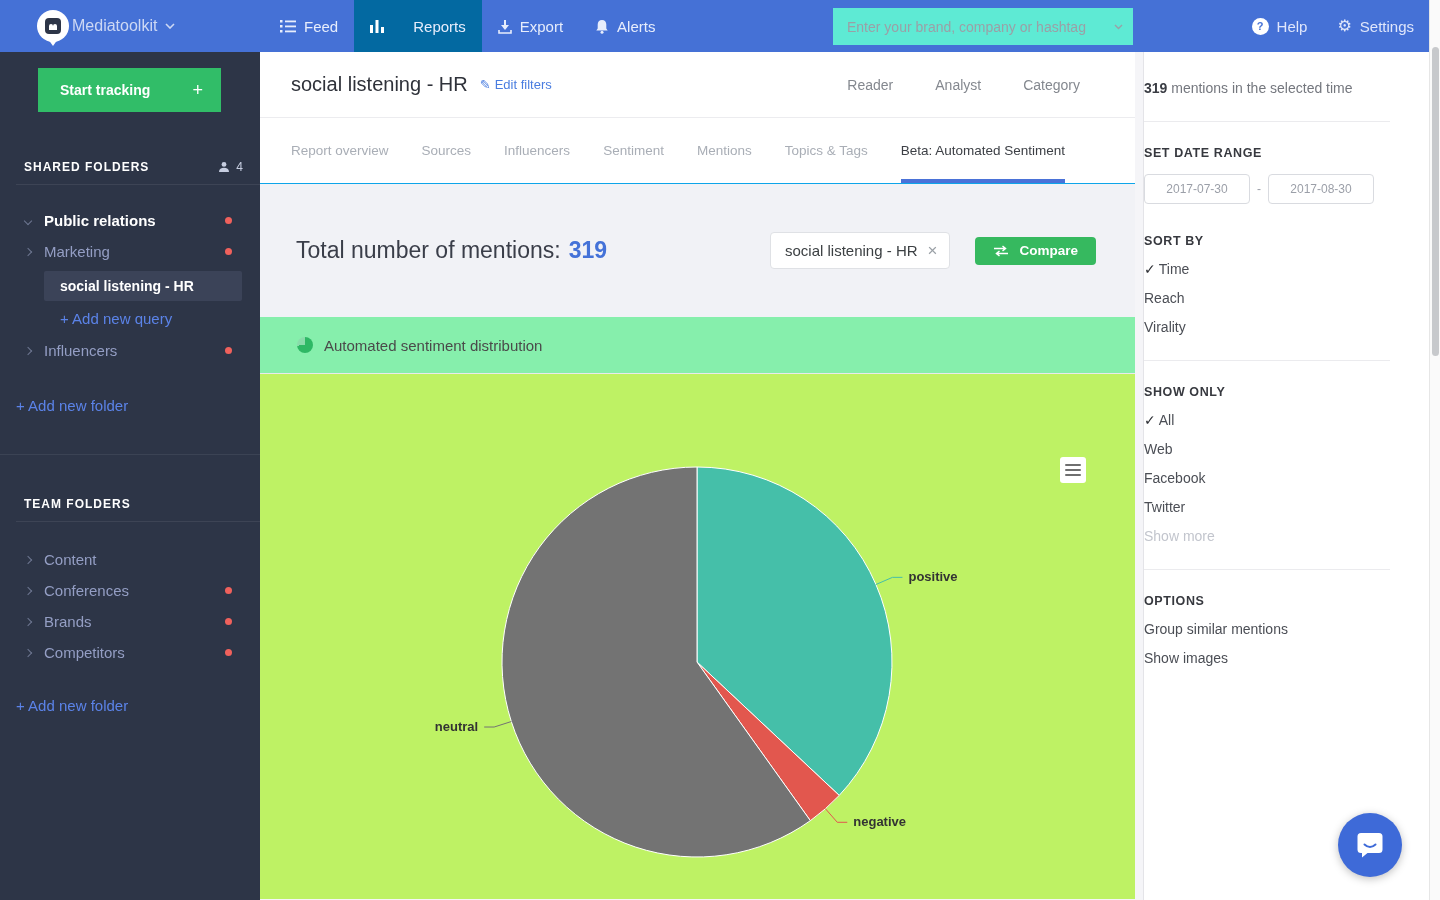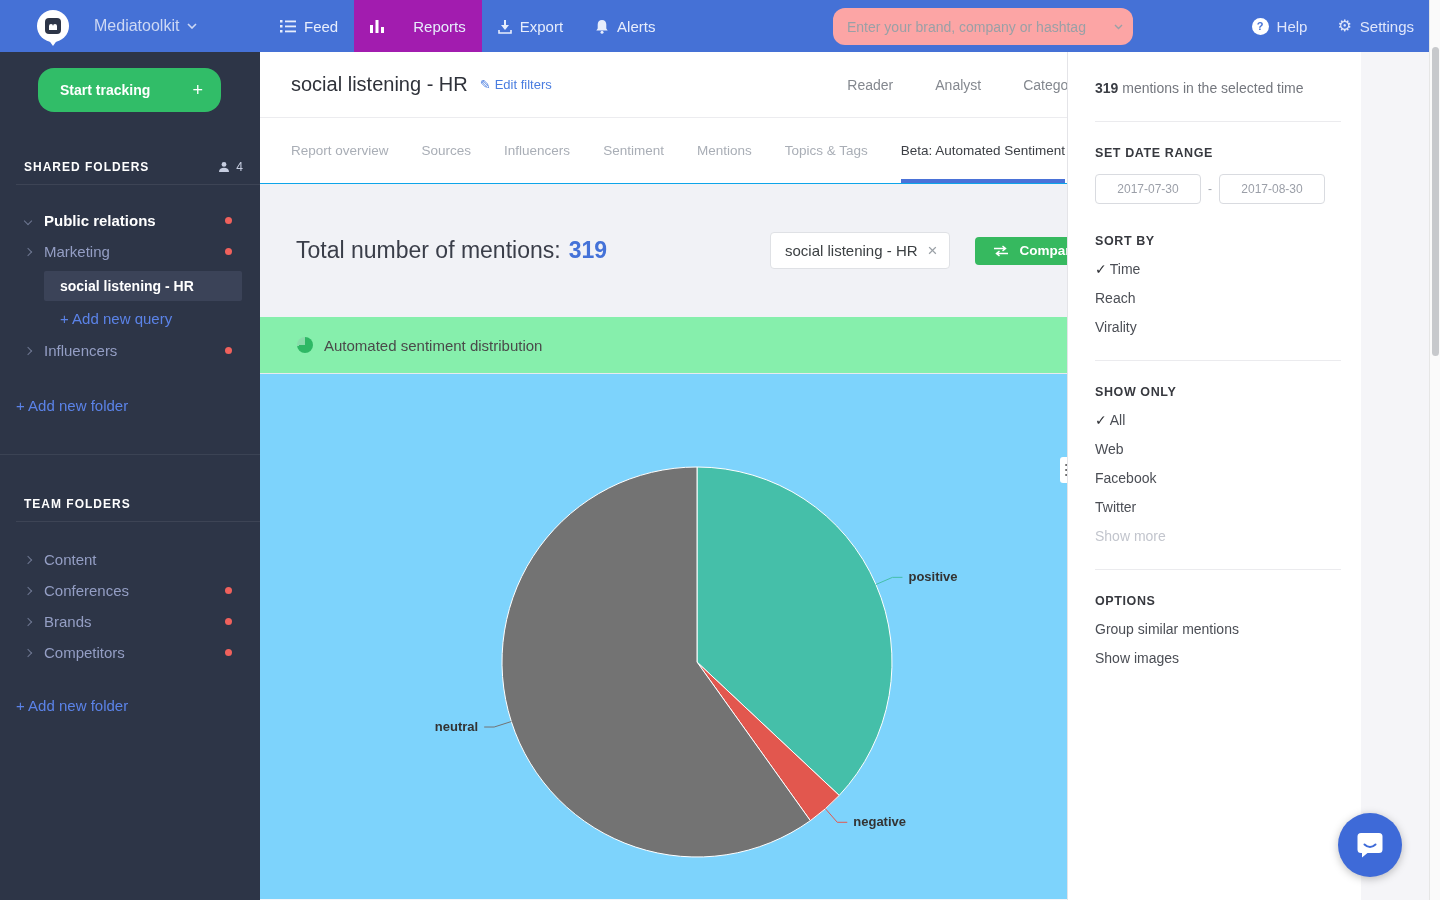--- a/index.html
+++ b/index.html
@@ -1,37 +1,37 @@
 <!DOCTYPE html>
 <html><head>
 <meta charset="utf-8">
 <style>
   * { margin:0; padding:0; box-sizing:border-box; }
   html,body { width:1440px; height:900px; overflow:hidden; font-family:"Liberation Sans","DejaVu Sans",sans-serif; background:#f5f5f8; }
 
   
   .topbar { position:absolute; left:0; top:0; width:1440px; height:52px; background:#4571d6; z-index:5; }
-  .brand-group { position:absolute; left:36px; top:0; height:51px; display:flex; align-items:center; gap:24px; }
+  .brand-group { position:absolute; left:36px; top:0; height:51px; display:flex; align-items:center; gap:2px; }
   .logo { width:34px; height:34px; position:relative; }
   .brand-name { color:#cdd8f4; font-size:16px; display:flex; align-items:center; gap:8px; }
   .topnav { position:absolute; left:264px; top:0; height:52px; display:flex; align-items:stretch; }
   .topnav-item { display:flex; align-items:center; gap:8px; padding:0 16px; color:#e7edfc; font-size:15px; cursor:pointer; }
-  .topnav-item.active { background:#a21caf;gap:28px; }
-  .search-wrap { position:absolute; left:833px; top:8px; width:300px; height:37px; background:#fca5a5; border-radius:12px; display:flex; align-items:center; }
+  .topnav-item.active { background:#0369a1;gap:28px; }
+  .search-wrap { position:absolute; left:833px; top:8px; width:300px; height:37px; background:#5eead4; border-radius:0; display:flex; align-items:center; }
   .search-wrap input { flex:1; border:none; outline:none; padding:0 28px 0 14px; font-size:14px; color:#444; font-family:inherit; background:transparent; }
   .search-wrap input::placeholder { color:#9aa0a6; }
   .search-chev { position:absolute; right:10px; top:16px; }
   .top-right { position:absolute; right:26px; top:0; height:52px; display:flex; align-items:center; gap:30px; }
   .top-right .titem { display:flex; align-items:center; gap:8px; color:#dfe6fb; font-size:15px; cursor:pointer; }
   .help-circle { width:17px; height:17px; border-radius:50%; background:#fff; color:#4571d6; font-size:11px; font-weight:bold; display:flex; align-items:center; justify-content:center; }
   .gear { font-size:16px; line-height:1; }
 
   
   .sidebar { position:absolute; left:0; top:52px; width:260px; height:848px; background:#2d3547; color:#949ec4; }
-  .start-btn { position:absolute; left:38px; top:16px; width:183px; height:44px; background:#31bd68; border:none; border-radius:16px; color:#fff; font-weight:bold; font-size:14px; display:flex; align-items:center; cursor:pointer; font-family:inherit; }
+  .start-btn { position:absolute; left:38px; top:16px; width:183px; height:44px; background:#31bd68; border:none; border-radius:0; color:#fff; font-weight:bold; font-size:14px; display:flex; align-items:center; cursor:pointer; font-family:inherit; }
   .start-btn .lbl { margin-left:22px; }
   .start-btn .plus { margin-left:auto; margin-right:18px; font-size:18px; font-weight:normal; }
   .side-head { display:flex; align-items:center; color:#fff; font-size:12px; font-weight:bold; letter-spacing:1px; padding:0 16px 0 24px; }
   .side-head .spacer { flex:1; }
   .side-hr { border:none; border-top:1px solid rgba(255,255,255,0.08); margin:10px 0 0 16px; }
   .side-sep { border:none; border-top:1px solid rgba(255,255,255,0.07); margin:0; }
   .srow { height:31px; display:flex; align-items:center; position:relative; cursor:pointer; font-size:15px; }
   .srow .chev { margin-left:25px; }
   .srow .slabel { margin-left:13px; }
   .srow.bold .slabel { color:#fff; font-weight:bold; }
@@ -56,27 +56,27 @@
   .total-line { font-size:23px; color:#3a3e49; }
   .total-line .val { color:#4472d8; font-weight:bold; margin-left:8px; }
   .band-right { margin-left:auto; display:flex; align-items:center; gap:25px; }
   .chip { height:37px; background:#fff; border:1px solid #dfe1e5; border-radius:4px; display:flex; align-items:center; padding:0 12px 0 14px; gap:10px; }
   .chip .clabel { font-size:15px; color:#3c4043; }
   .chip .cx { font-size:17px; color:#9aa0a6; cursor:pointer; line-height:1; }
   .compare-btn { height:28px; background:#36b95f; border:none; border-radius:4px; color:#fff; font-weight:bold; font-size:13.5px; display:flex; align-items:center; gap:10px; padding:0 18px; cursor:pointer; font-family:inherit; }
   .section-row { height:57px; background:#86efac; border-bottom:1px solid #e9e9ed; display:flex; align-items:center; padding-left:37px; gap:11px; }
   .pie-ico { width:16px; height:16px; border-radius:50%; background:conic-gradient(#2eb865 0 265deg, #8adcab 265deg 360deg); }
   .section-title { font-size:15px; color:#4a4a4a; }
-  .chart-panel { position:relative; height:525px; background:#7dd3fc; }
+  .chart-panel { position:relative; height:525px; background:#bef264; }
   .pie-label { font-weight:bold; font-size:13px; fill:#333; font-family:"Liberation Sans","DejaVu Sans",sans-serif; }
   .burger { position:absolute; left:800px; top:83px; width:26px; height:26px; background:#fff; border-radius:3px; display:flex; flex-direction:column; justify-content:center; gap:2.5px; padding:0 5px; cursor:pointer; }
   .burger span { display:block; height:2.5px; background:#6f6f6f; border-radius:1px; }
 
   
-  .rightbar { position:absolute; left:1067px; top:52px; width:294px; height:848px; background:#fff; border-left:1px solid #e4e4e8; padding-left:27px; }
+  .rightbar { position:absolute; left:1143px; top:52px; width:294px; height:848px; background:#fff; border-left:1px solid #e4e4e8; }
   .rb-mentions { margin-top:28px; font-size:14px; color:#74777e; }
   .rb-mentions b { color:#3a3d44; }
   .rb-hr { border:none; border-top:1px solid #ebebee; width:246px; margin-top:25px; }
   .rb-head { margin-top:24px; font-size:12.5px; font-weight:bold; color:#37393f; letter-spacing:0.6px; }
   .date-row { margin-top:14px; display:flex; align-items:center; gap:7px; }
   .date-input { width:106px; height:30px; border:1px solid #d9dbe0; border-radius:4px; text-align:center; font-size:12px; color:#9b9fa8; font-family:inherit; outline:none; }
   .date-sep { color:#9b9fa8; font-size:12px; }
   .rb-list { list-style:none; margin-top:9px; }
   .rb-list li { margin-top:13px; font-size:14px; color:#4b4e55; cursor:pointer; display:flex; align-items:center; }
   .rb-list li .ck { font-weight:bold; color:#2f3136; margin-right:3px; }

